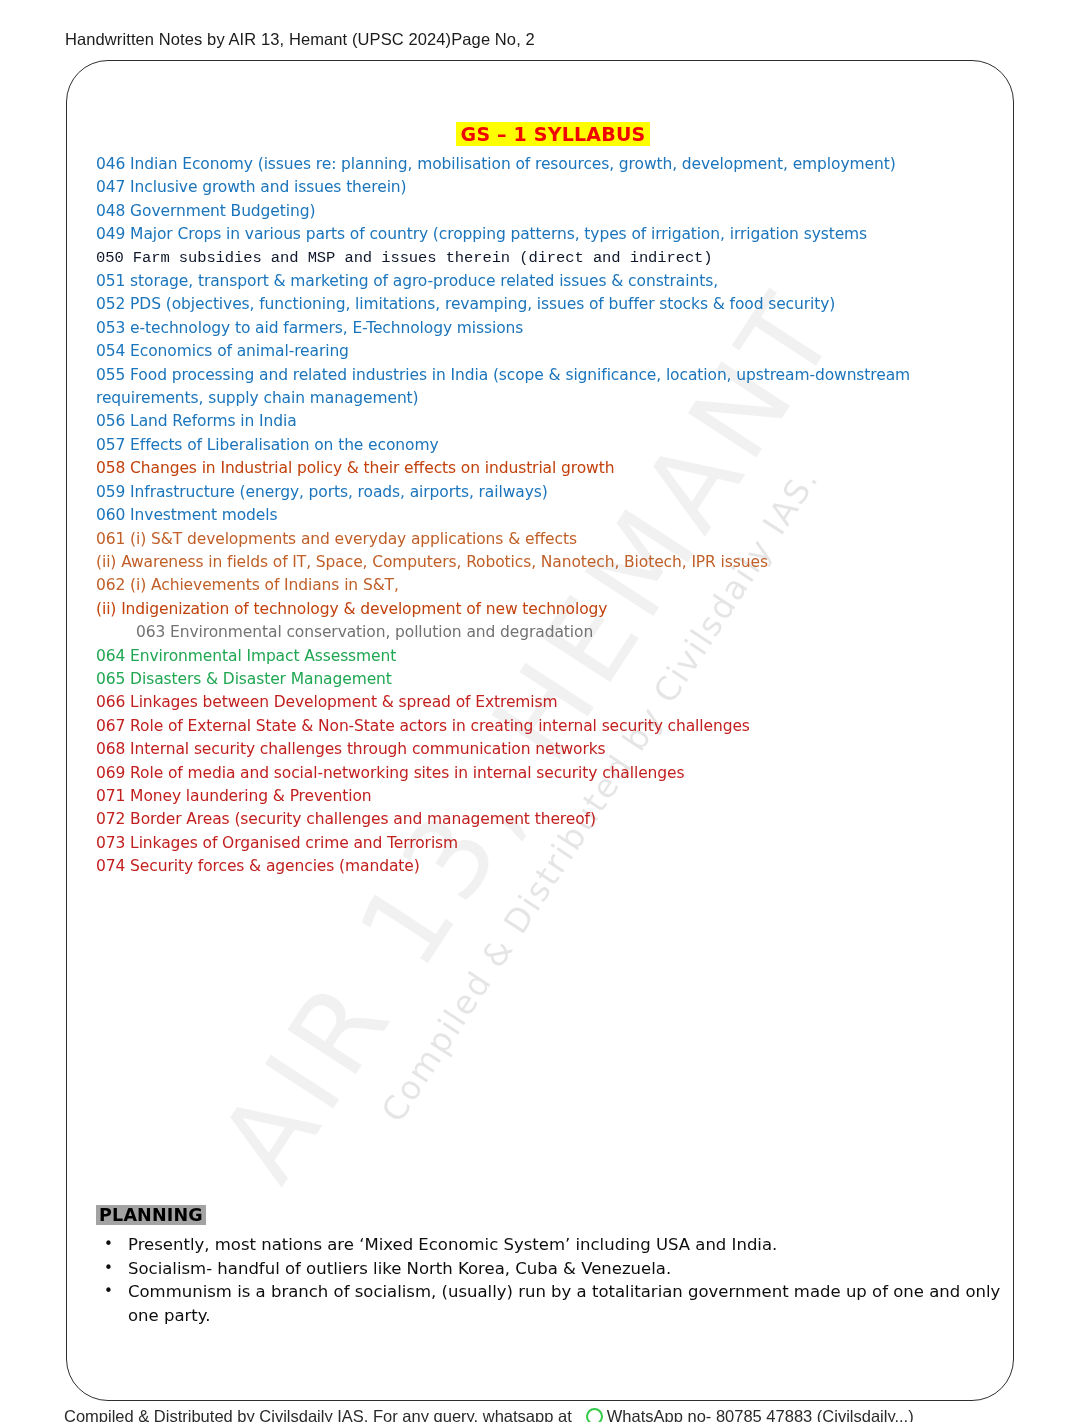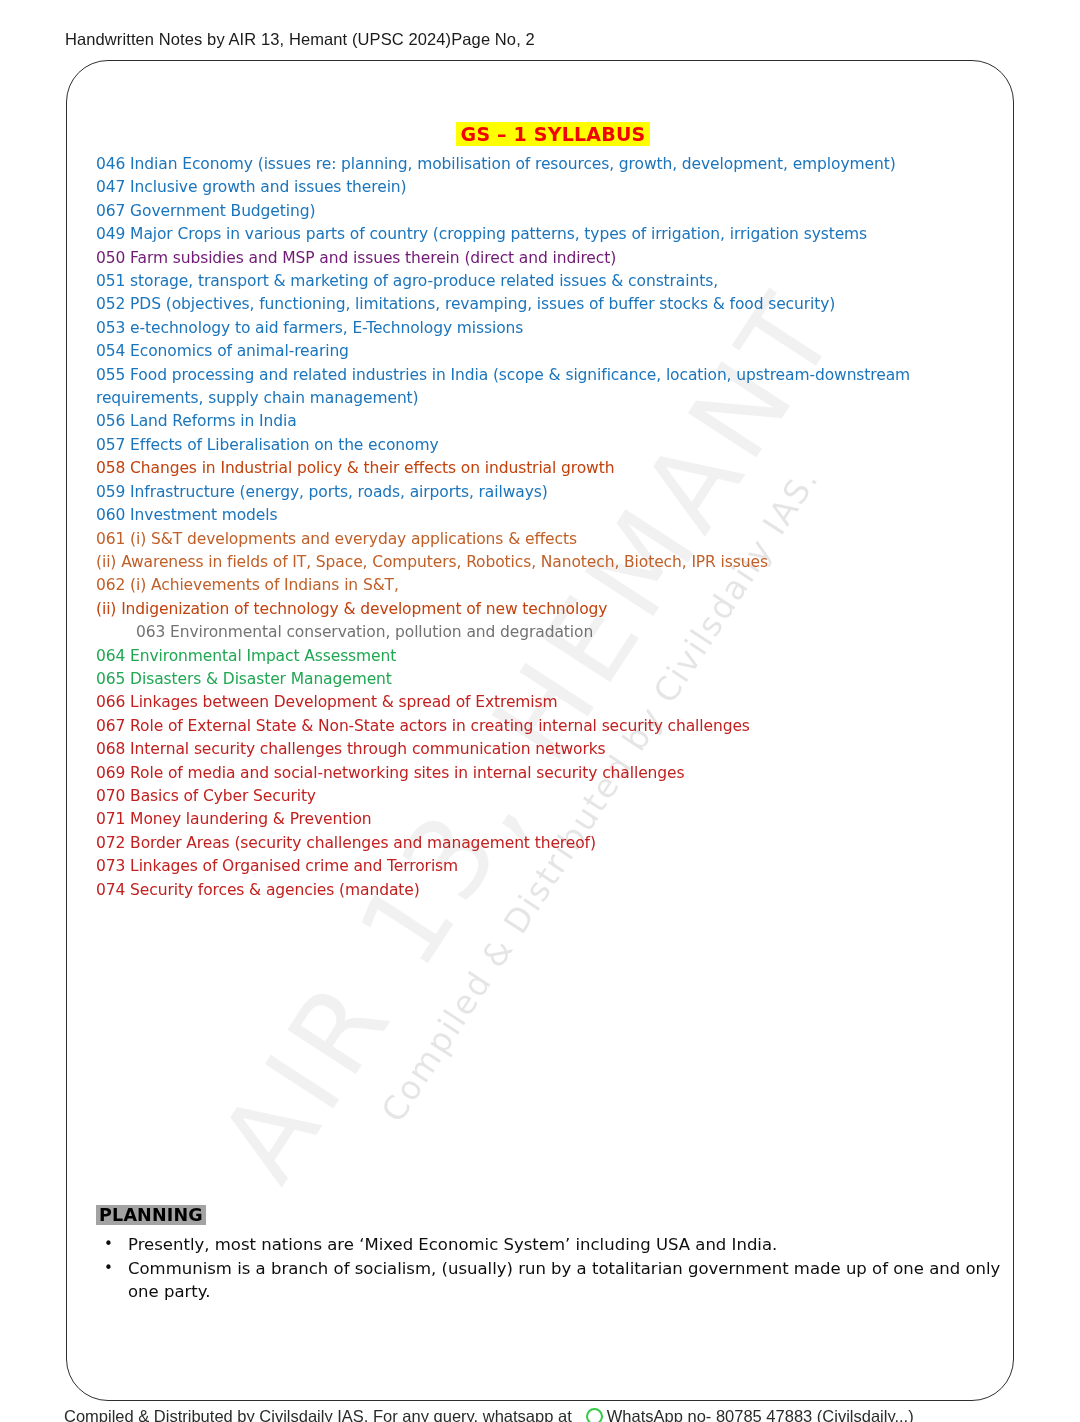--- a/index.html
+++ b/index.html
@@ -91,23 +91,23 @@
   <div class="wm1">AIR 13, HEMANT</div>
   <div class="wm2">Compiled &amp; Distributed by Civilsdaily IAS.</div>
 
   <div class="content">
     <div class="title-wrap">
       <span class="title">GS – 1 SYLLABUS</span>
     </div>
     <div class="syl-list">
         <div style="color: rgb(27, 117, 188);">046 Indian Economy (issues re: planning, mobilisation of resources, growth, development, employment)</div>
         <div style="color: rgb(27, 117, 188);">047 Inclusive growth and issues therein)</div>
-        <div style="color: rgb(27, 117, 188);">067 Government Budgeting)</div>
+        <div style="color: rgb(27, 117, 188);">048 Government Budgeting)</div>
         <div style="color: rgb(27, 117, 188);">049 Major Crops in various parts of country (cropping patterns, types of irrigation, irrigation systems</div>
-        <div style="color: #701a75;">050 Farm subsidies and MSP and issues therein (direct and indirect)</div>
+        <div style="color: #0f172a; font-family: Liberation Mono, monospace;">050 Farm subsidies and MSP and issues therein (direct and indirect)</div>
         <div style="color: rgb(27, 117, 188);">051 storage, transport &amp; marketing of agro-produce related issues &amp; constraints,</div>
         <div style="color: rgb(27, 117, 188);">052 PDS (objectives, functioning, limitations, revamping, issues of buffer stocks &amp; food security)</div>
         <div style="color: rgb(27, 117, 188);">053 e-technology to aid farmers, E-Technology missions</div>
         <div style="color: rgb(27, 117, 188);">054 Economics of animal-rearing</div>
         <div style="color: rgb(27, 117, 188);">055 Food processing and related industries in India (scope &amp; significance, location, upstream-downstream requirements, supply chain management)</div>
         <div style="color: rgb(27, 117, 188);">056 Land Reforms in India</div>
         <div style="color: rgb(27, 117, 188);">057 Effects of Liberalisation on the economy</div>
         <div style="color: #c2410c;">058 Changes in Industrial policy &amp; their effects on industrial growth</div>
         <div style="color: rgb(27, 117, 188);">059 Infrastructure (energy, ports, roads, airports, railways)</div>
         <div style="color: rgb(27, 117, 188);">060 Investment models</div>
@@ -115,32 +115,32 @@
         <div style="color: rgb(192, 95, 40);">(ii) Awareness in fields of IT, Space, Computers, Robotics, Nanotech, Biotech, IPR issues</div>
         <div style="color: rgb(192, 95, 40);">062 (i) Achievements of Indians in S&amp;T,</div>
         <div style="color: #c2410c;">(ii) Indigenization of technology &amp; development of new technology</div>
         <div style="color: #737373; margin-left: 40px;">063 Environmental conservation, pollution and degradation</div>
         <div style="color: rgb(31, 167, 82);">064 Environmental Impact Assessment</div>
         <div style="color: rgb(31, 167, 82);">065 Disasters &amp; Disaster Management</div>
         <div style="color: rgb(194, 32, 31);">066 Linkages between Development &amp; spread of Extremism</div>
         <div style="color: rgb(194, 32, 31);">067 Role of External State &amp; Non-State actors in creating internal security challenges</div>
         <div style="color: rgb(194, 32, 31);">068 Internal security challenges through communication networks</div>
         <div style="color: rgb(194, 32, 31);">069 Role of media and social-networking sites in internal security challenges</div>
-        <div style="color: rgb(194, 32, 31);">070 Basics of Cyber Security</div>
         <div style="color: rgb(194, 32, 31);">071 Money laundering &amp; Prevention</div>
         <div style="color: rgb(194, 32, 31);">072 Border Areas (security challenges and management thereof)</div>
         <div style="color: rgb(194, 32, 31);">073 Linkages of Organised crime and Terrorism</div>
         <div style="color: rgb(194, 32, 31);">074 Security forces &amp; agencies (mandate)</div>
       </div>
   </div>
 
   <div class="planning">
     <span class="plan-head">PLANNING</span>
     <ul class="plan-list">
         <li>Presently, most nations are ‘Mixed Economic System’ including USA and India.</li>
+        <li>Socialism- handful of outliers like North Korea, Cuba &amp; Venezuela.</li>
         <li>Communism is a branch of socialism, (usually) run by a totalitarian government made up of one and only one party.</li>
       </ul>
   </div>
 
   <div class="footer">
     <span>Compiled &amp; Distributed by Civilsdaily IAS. For any query, whatsapp at</span><span class="wa-icon"></span><span>WhatsApp no- 80785 47883 (Civilsdaily...)</span>
   </div>
 
 </div>
 

